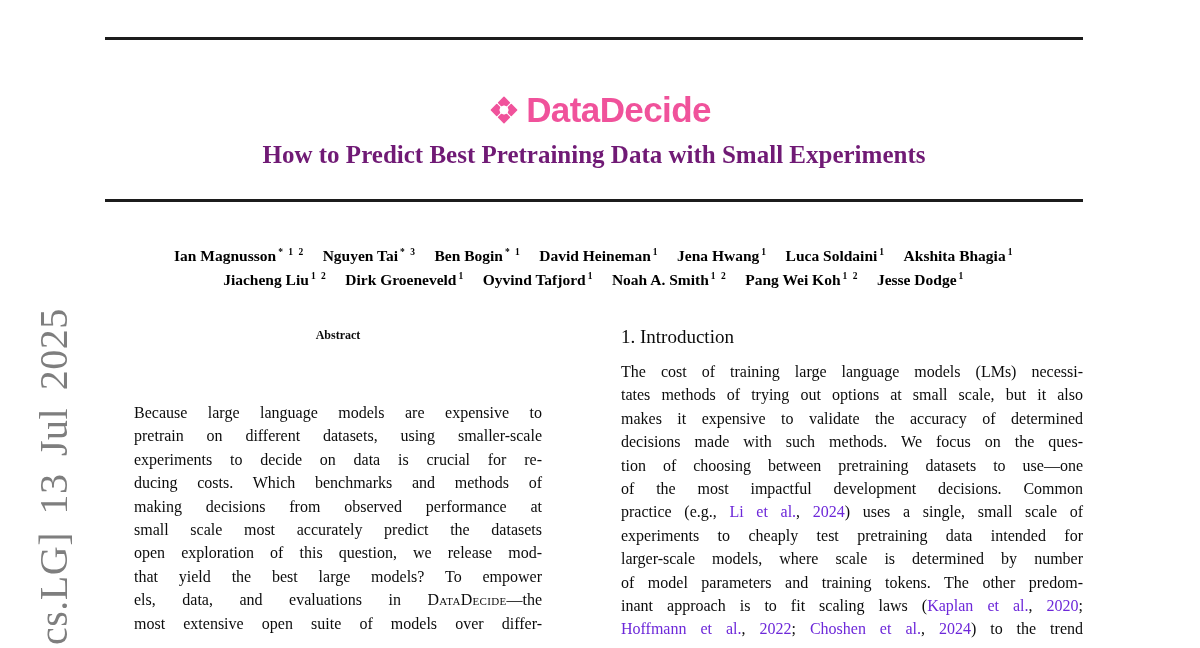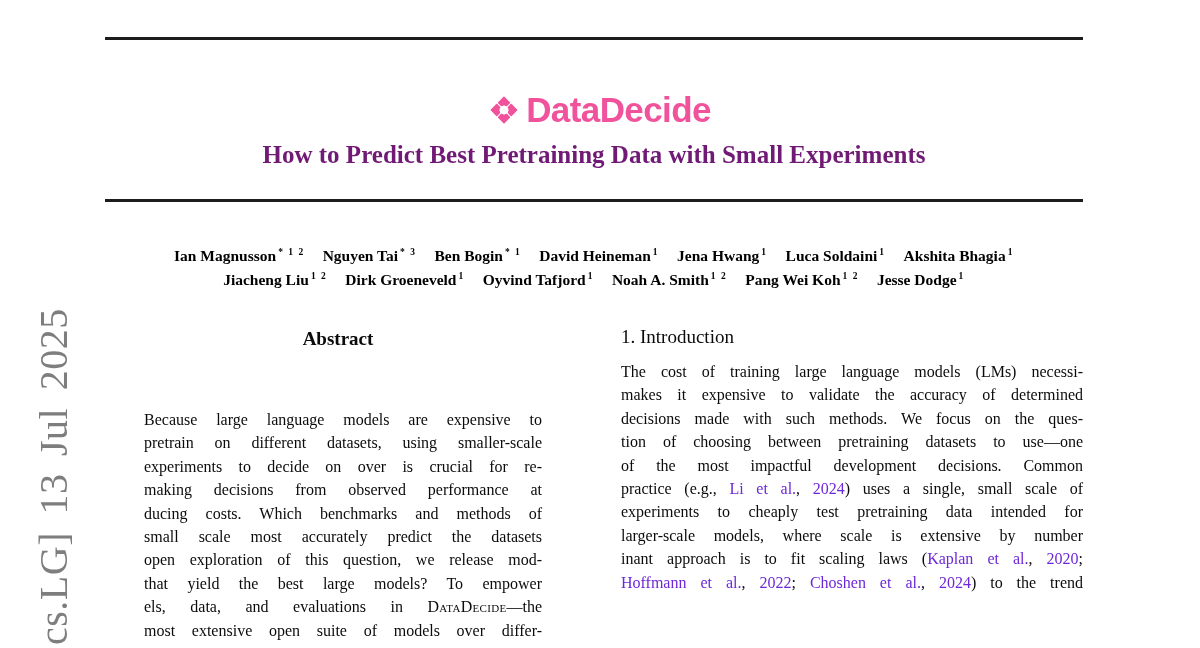--- a/index.html
+++ b/index.html
@@ -32,23 +32,23 @@
   .authors{
     position:absolute;top:242px;left:95px;width:998px;text-align:center;
     font-weight:bold;font-size:15.5px;line-height:20px;color:#000;
   }
   .author{margin:8px 9px;white-space:nowrap;}
   .author sup{font-weight:bold;font-size:9.5px;letter-spacing:1.5px;margin-left:2px;}
   .columns{position:absolute;top:320px;left:105px;width:978px;display:flex;}
   .col-left{width:466px;}
   .col-right{width:462px;margin-left:50px;}
   .abstract-heading{
-    margin:8px 0 0;text-align:center;font-size:19px;font-weight:bold;
+    margin:8px 0 0;text-align:center;font-size:12px;font-weight:bold;
   }
-  .abstract-body{margin:58px 29px 0 39px;}
+  .abstract-body{margin:58px 29px 0 29px;}
   .intro-heading{margin:6px 0 0;font-size:19px;font-weight:normal;}
   .intro-body{margin:12px 0 12px;}
   .textblock{font-size:16px;line-height:23.4px;color:#0b0b0b;}
   .tline{text-align:justify;text-align-last:justify;}
   .cite{color:#6d28d9;}
   .sc{font-variant:small-caps;letter-spacing:.3px;}
 </style>
 </head>
 <body>
 
@@ -78,40 +78,42 @@
       <div class="author-line"><span class="author"><span>Ian Magnusson</span><sup>* 1 2</sup></span><span class="author"><span>Nguyen Tai</span><sup>* 3</sup></span><span class="author"><span>Ben Bogin</span><sup>* 1</sup></span><span class="author"><span>David Heineman</span><sup>1</sup></span><span class="author"><span>Jena Hwang</span><sup>1</sup></span><span class="author"><span>Luca Soldaini</span><sup>1</sup></span><span class="author"><span>Akshita Bhagia</span><sup>1</sup></span></div>
       <div class="author-line"><span class="author"><span>Jiacheng Liu</span><sup>1 2</sup></span><span class="author"><span>Dirk Groeneveld</span><sup>1</sup></span><span class="author"><span>Oyvind Tafjord</span><sup>1</sup></span><span class="author"><span>Noah A. Smith</span><sup>1 2</sup></span><span class="author"><span>Pang Wei Koh</span><sup>1 2</sup></span><span class="author"><span>Jesse Dodge</span><sup>1</sup></span></div>
     </div>
 
   <div class="columns">
     <div class="col-left">
       <h2 class="abstract-heading">Abstract</h2>
       <div class="abstract-body textblock">
           <div class="tline"><span>Because large language models are expensive to</span></div>
           <div class="tline"><span>pretrain on different datasets, using smaller-scale</span></div>
-          <div class="tline"><span>experiments to decide on over is crucial for re-</span></div>
+          <div class="tline"><span>experiments to decide on data is crucial for re-</span></div>
+          <div class="tline"><span>ducing costs. Which benchmarks and methods of</span></div>
           <div class="tline"><span>making decisions from observed performance at</span></div>
-          <div class="tline"><span>ducing costs. Which benchmarks and methods of</span></div>
           <div class="tline"><span>small scale most accurately predict the datasets</span></div>
           <div class="tline"><span>open exploration of this question, we release mod-</span></div>
           <div class="tline"><span>that yield the best large models? To empower</span></div>
           <div class="tline"><span>els, data, and evaluations in </span><span class="sc">DataDecide</span><span>—the</span></div>
           <div class="tline"><span>most extensive open suite of models over differ-</span></div>
         </div>
     </div>
     <div class="col-right">
       <h2 class="intro-heading">1. Introduction</h2>
       <div class="intro-body textblock">
           <div class="tline"><span>The cost of training large language models (LMs) necessi-</span></div>
+          <div class="tline"><span>tates methods of trying out options at small scale, but it also</span></div>
           <div class="tline"><span>makes it expensive to validate the accuracy of determined</span></div>
           <div class="tline"><span>decisions made with such methods. We focus on the ques-</span></div>
           <div class="tline"><span>tion of choosing between pretraining datasets to use—one</span></div>
           <div class="tline"><span>of the most impactful development decisions. Common</span></div>
           <div class="tline"><span>practice (e.g., </span><span class="cite">Li et al.</span><span>, </span><span class="cite">2024</span><span>) uses a single, small scale of</span></div>
           <div class="tline"><span>experiments to cheaply test pretraining data intended for</span></div>
-          <div class="tline"><span>larger-scale models, where scale is extensive by number</span></div>
+          <div class="tline"><span>larger-scale models, where scale is determined by number</span></div>
+          <div class="tline"><span>of model parameters and training tokens. The other predom-</span></div>
           <div class="tline"><span>inant approach is to fit scaling laws (</span><span class="cite">Kaplan et al.</span><span>, </span><span class="cite">2020</span><span>;</span></div>
           <div class="tline"><span class="cite">Hoffmann et al.</span><span>, </span><span class="cite">2022</span><span>; </span><span class="cite">Choshen et al.</span><span>, </span><span class="cite">2024</span><span>) to the trend</span></div>
         </div>
     </div>
   </div>
 
 </div>
 
 </body></html>

